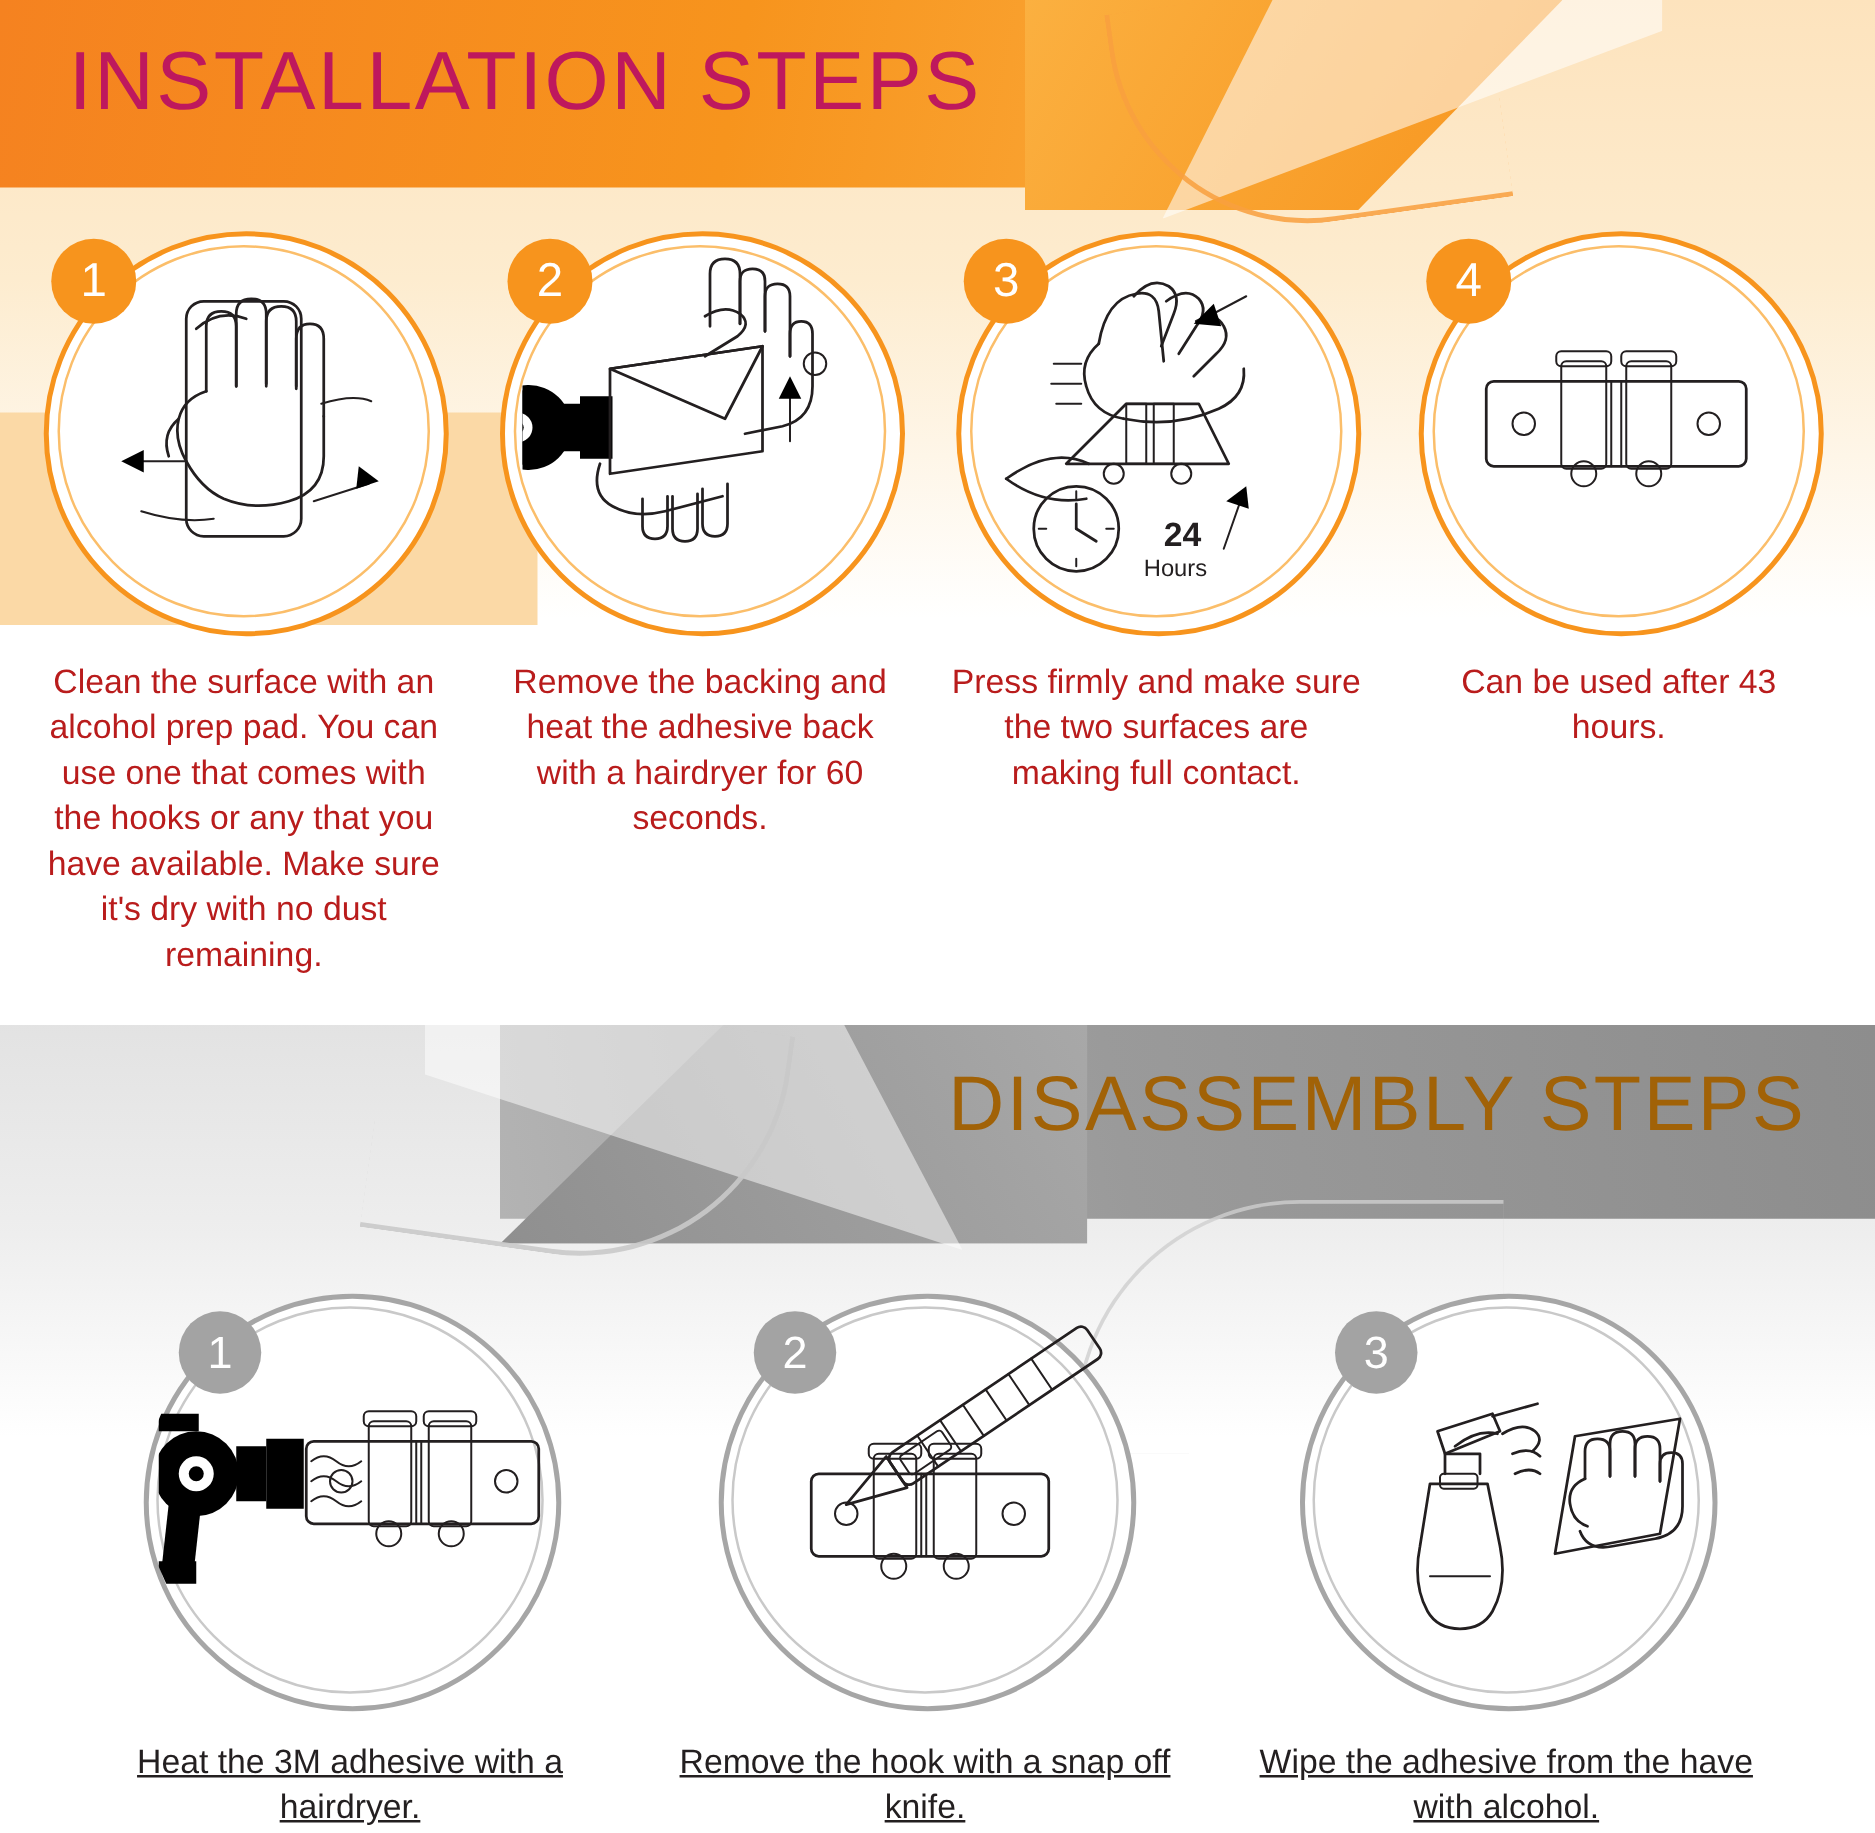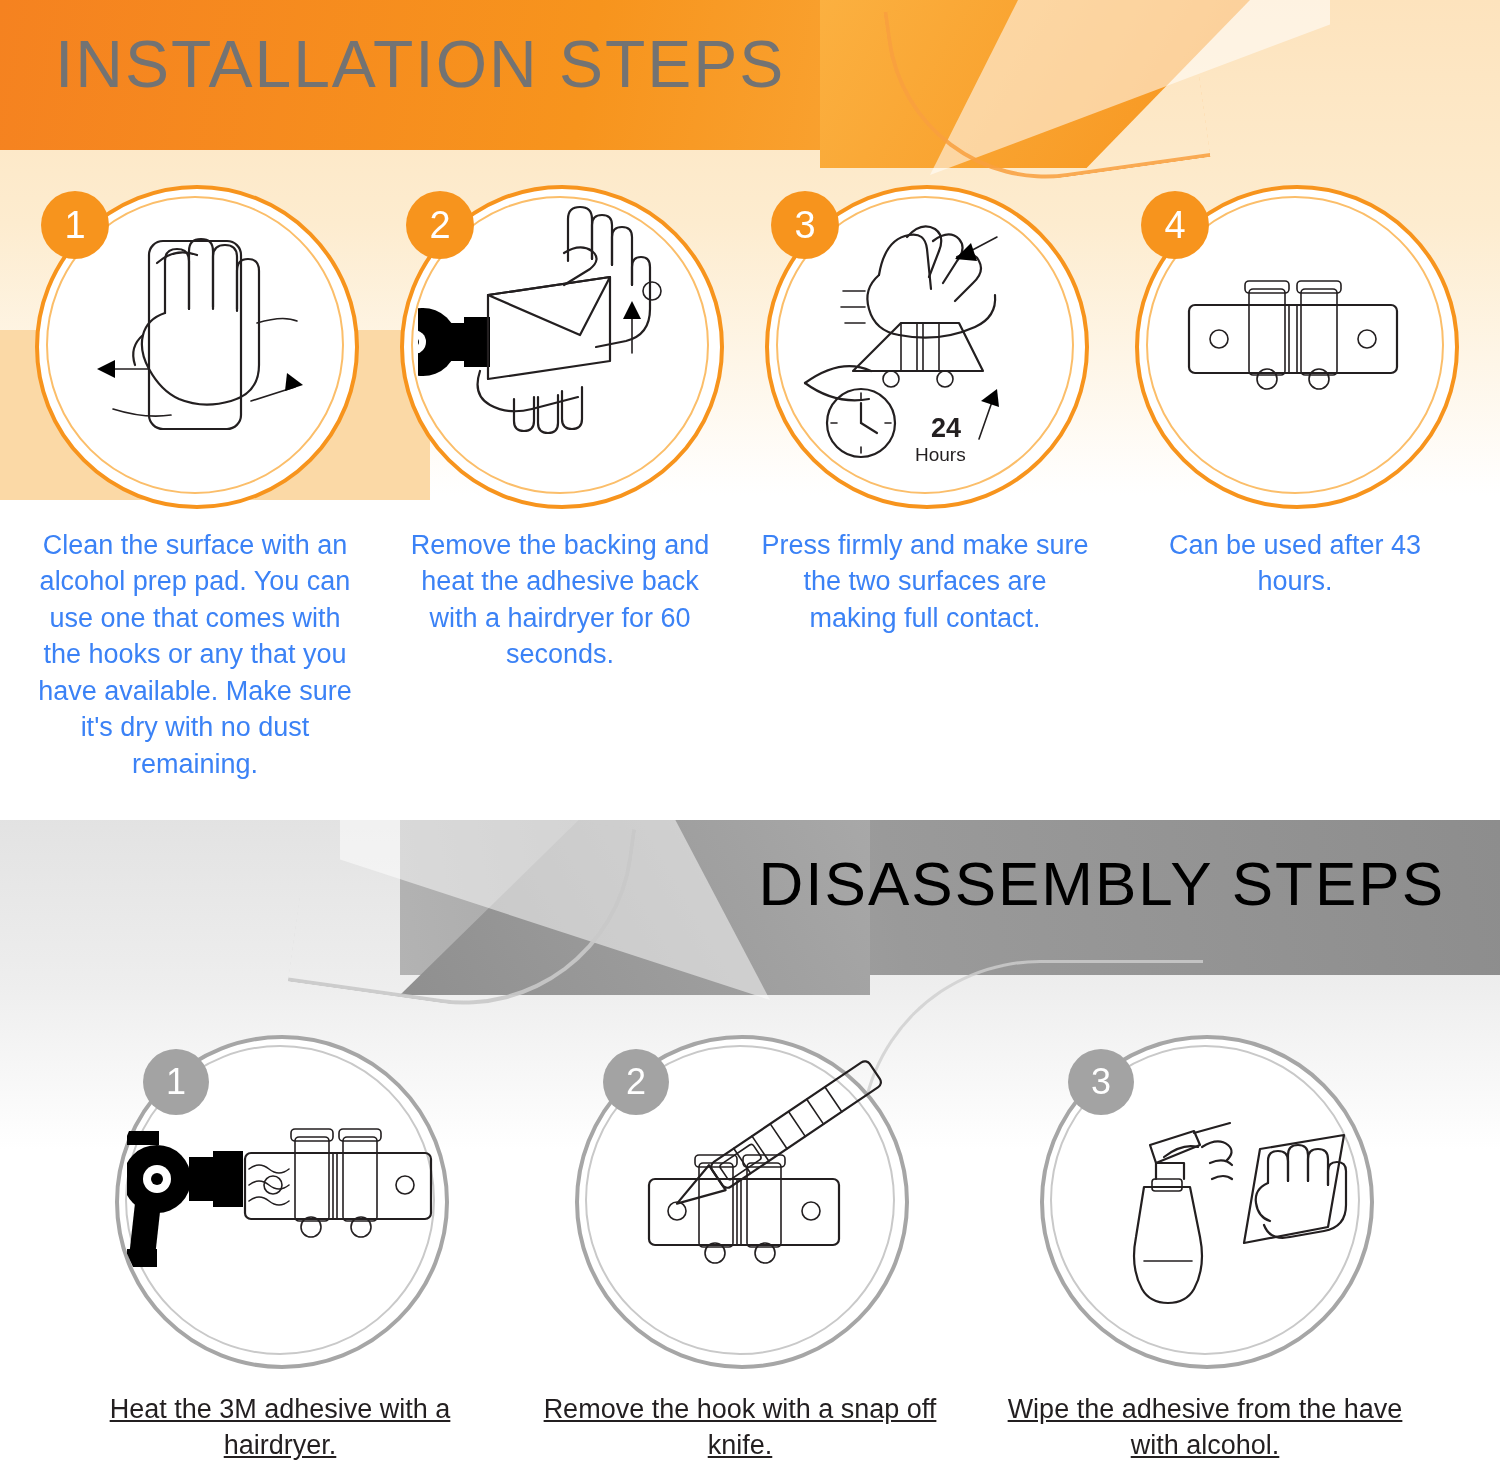--- a/index.html
+++ b/index.html
@@ -38,21 +38,21 @@
     clip-path:polygon(22% 0,100% 0,100% 14%,0 100%);
   }
   .install-curve{
     position:absolute;left:895px;top:-10px;width:300px;height:185px;
     border-left:4px solid #f9a03f;border-bottom:4px solid #f9a03f;
     border-radius:0 0 0 160px;
     transform:rotate(-8deg);opacity:.85;
   }
   .install-title{
     position:absolute;left:55px;top:26px;
-    font-size:66px;letter-spacing:2px;color:#737373;font-weight:400;
+    font-size:66px;letter-spacing:2px;color:#be185d;font-weight:400;
     font-family:"Liberation Sans", sans-serif;
   }
 
   .steps-row{position:absolute;left:0;top:185px;width:1500px;}
   .step{position:absolute;top:0;width:340px;}
   .step .circle-wrap{position:relative;width:320px;height:320px;margin:0 auto;}
   .circle-outer{
     position:absolute;left:0;top:0;width:316px;height:316px;
     border:4px solid #f7941d;border-radius:50%;background:#ffffff;
   }
@@ -60,21 +60,21 @@
     position:absolute;left:11px;top:11px;width:294px;height:294px;
     border:2px solid #fbbe6a;border-radius:50%;
   }
   .badge{
     position:absolute;left:6px;top:6px;width:68px;height:68px;border-radius:50%;
     background:#f7941d;color:#fff;font-size:38px;line-height:68px;text-align:center;
     font-family:"Liberation Sans", sans-serif;z-index:5;
   }
   .art{position:absolute;left:18px;top:18px;width:280px;height:280px;overflow:hidden;}
   .caption{
-    margin-top:22px;text-align:center;color:#3b82f6;font-size:27px;line-height:1.35;
+    margin-top:22px;text-align:center;color:#b91c1c;font-size:27px;line-height:1.35;
     font-family:"Liberation Sans", sans-serif;padding:0 6px;
   }
 
   
   .dis-section{position:absolute;left:0;top:820px;width:1500px;height:646px;background:#ffffff;overflow:hidden;}
   .dis-bg-soft{
     position:absolute;left:0;top:0;width:1500px;height:330px;
     background:linear-gradient(180deg,#d9d9d9 0%,#e8e8e8 50%,#ffffff 100%);
     opacity:.75;
   }
@@ -96,21 +96,21 @@
     position:absolute;left:300px;top:-14px;width:320px;height:195px;
     border-right:4px solid #c9c9c9;border-bottom:4px solid #c9c9c9;
     border-radius:0 0 170px 0;transform:rotate(8deg);opacity:.9;
   }
   .dis-curve2{
     position:absolute;left:860px;top:140px;width:340px;height:200px;
     border-left:3px solid #cfcfcf;border-top:3px solid #cfcfcf;
     border-radius:180px 0 0 0;opacity:.8;
   }
   .dis-title{
-    position:absolute;right:55px;top:28px;font-size:62px;letter-spacing:2px;color:#000000;
+    position:absolute;right:55px;top:28px;font-size:62px;letter-spacing:2px;color:#a16207;
     font-family:"Liberation Sans", sans-serif;
   }
   .dstep{position:absolute;top:215px;width:440px;}
   .dstep .circle-wrap{position:relative;width:330px;height:330px;margin:0 auto;}
   .dcircle-outer{
     position:absolute;left:0;top:0;width:326px;height:326px;
     border:4px solid #a6a6a6;border-radius:50%;background:#ffffff;
   }
   .dcircle-inner{
     position:absolute;left:10px;top:10px;width:306px;height:306px;

